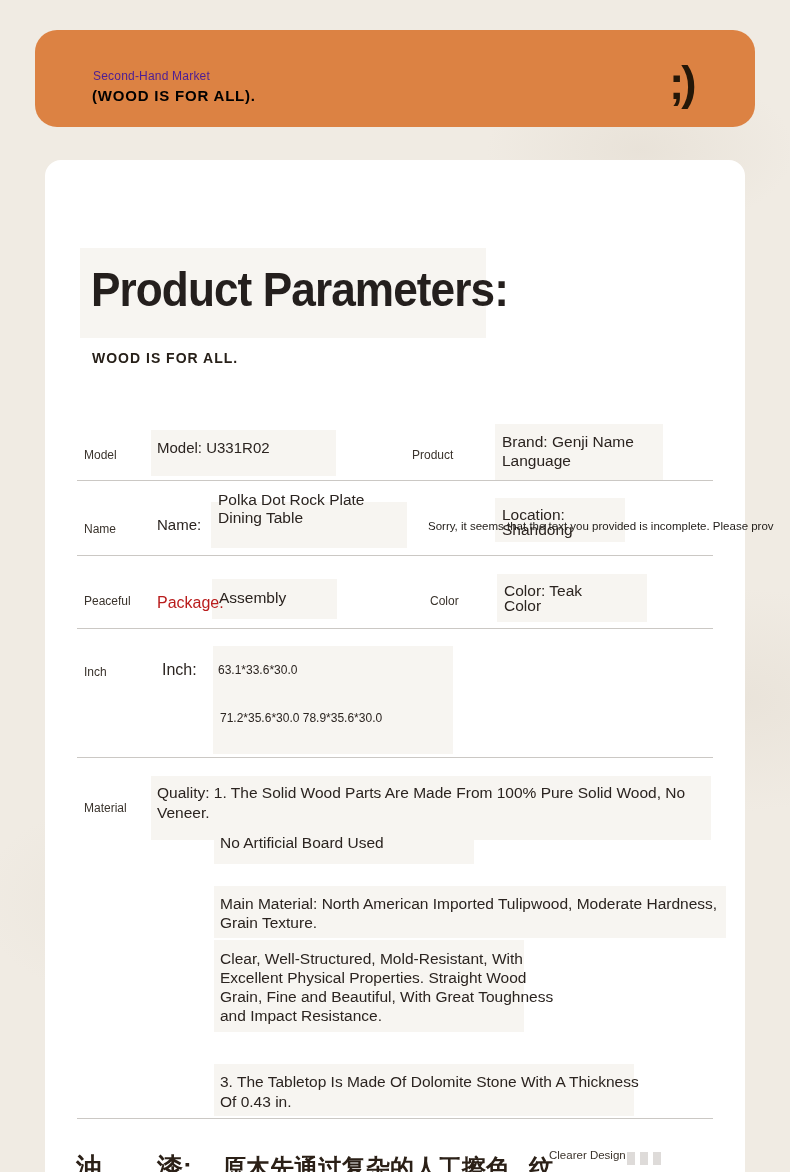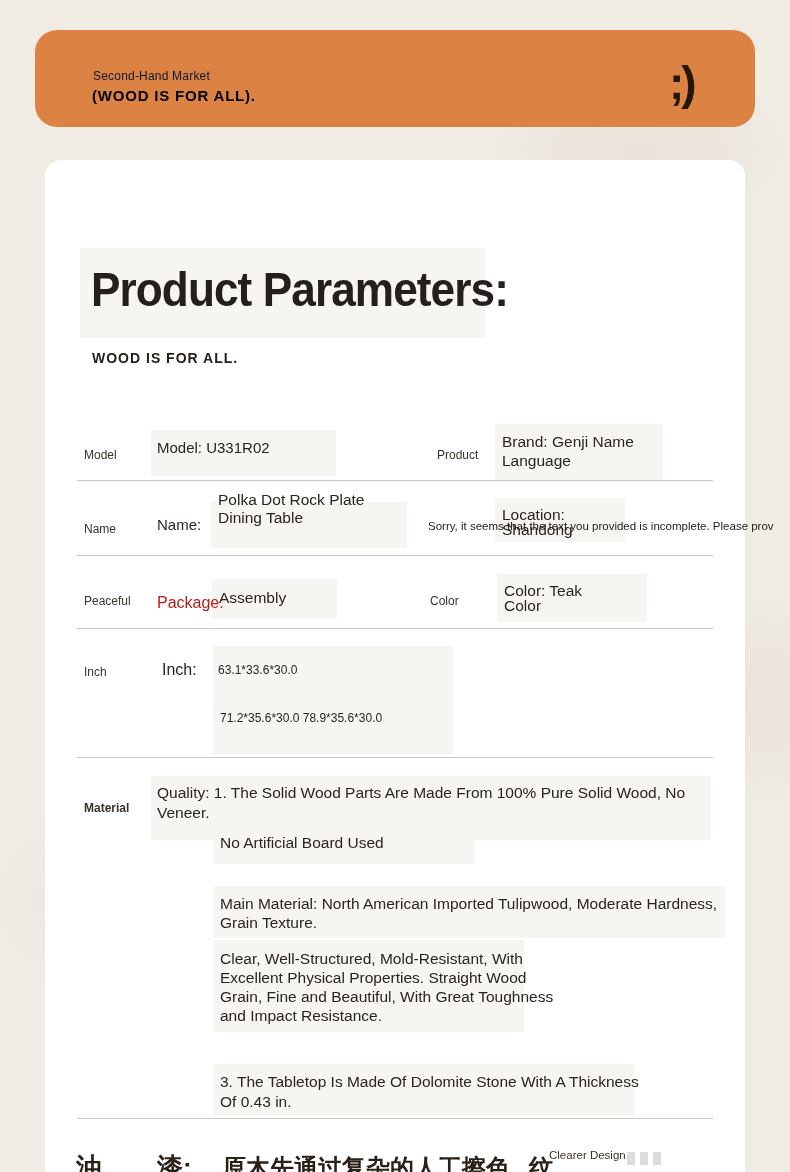--- a/index.html
+++ b/index.html
@@ -19,21 +19,21 @@
       radial-gradient(ellipse 260px 160px at 740px 700px, rgba(210,200,185,.22), transparent 70%);
   }
 
   
   .banner {
     position:absolute; left:35px; top:30px; width:720px; height:97px;
     background:#dc8243; border-radius:22px;
   }
   .banner-sub {
     position:absolute; left:58px; top:39px;
-    font-size:12px; color:#0f172a; letter-spacing:.2px;
+    font-size:12px; color:#4c1d95; letter-spacing:.2px;
   }
   .banner-title {
     position:absolute; left:57px; top:57px;
     font-size:15px; font-weight:900; color:#000000; letter-spacing:.8px;
   }
   .smiley {
     position:absolute; left:634px; top:26px;
     font-size:46px; font-weight:900; color:#241708; letter-spacing:-3px;
   }
 
@@ -102,21 +102,21 @@
     <div class="patch" style="left:169px; top:666px; width:260px; height:38px;"></div>
     <div class="patch" style="left:169px; top:726px; width:512px; height:52px;"></div>
     <div class="patch" style="left:169px; top:780px; width:310px; height:92px;"></div>
     <div class="patch" style="left:169px; top:904px; width:420px; height:52px;"></div>
 
     <h1 class="title">Product Parameters:</h1>
     <div class="tagline">WOOD IS FOR ALL.</div>
 
     <span class="lbl" style="left:39px; top:288px;">Model</span>
     <span class="key" style="left:112px; top:279px;">Model: U331R02</span>
-    <span class="lbl" style="left:392px; top:288px;">Product</span>
+    <span class="lbl" style="left:367px; top:288px;">Product</span>
     <span class="val" style="left:457px; top:272px; width:150px;">Brand: Genji Name Language</span>
     <div class="divider" style="top:320px;"></div>
 
     <span class="lbl" style="left:39px; top:362px;">Name</span>
     <span class="key" style="left:112px; top:356px;">Name:</span>
     <span class="val" style="left:173px; top:331px; width:182px; line-height:18px;">Polka Dot Rock Plate Dining Table</span>
     <span class="val tight" style="left:457px; top:347px; width:95px;">Location: Shandong</span>
     <div class="divider" style="top:395px;"></div>
 
     <span class="lbl" style="left:39px; top:434px;">Peaceful</span>
@@ -125,21 +125,21 @@
     <span class="lbl" style="left:385px; top:434px;">Color</span>
     <span class="val tight" style="left:459px; top:423px; width:100px;">Color: Teak Color</span>
     <div class="divider" style="top:468px;"></div>
 
     <span class="lbl" style="left:39px; top:505px;">Inch</span>
     <span class="val" style="left:117px; top:500px; font-size:16px;">Inch:</span>
     <span class="valsm" style="left:173px; top:503px;">63.1*33.6*30.0</span>
     <span class="valsm" style="left:175px; top:551px;">71.2*35.6*30.0 78.9*35.6*30.0</span>
     <div class="divider" style="top:597px;"></div>
 
-    <span class="lbl" style="left:39px; top:641px;font-weight:bold;">Material</span>
+    <span class="lbl" style="left:39px; top:641px;">Material</span>
     <span class="val" style="left:112px; top:623px; width:532px; line-height:20px;">Quality: 1. The Solid Wood Parts Are Made From 100% Pure Solid Wood, No Veneer.</span>
     <span class="val" style="left:175px; top:673px;">No Artificial Board Used</span>
     <span class="val" style="left:175px; top:734px; width:512px;">Main Material: North American Imported Tulipwood, Moderate Hardness, Grain Texture.</span>
     <span class="val" style="left:175px; top:789px; width:350px;">Clear, Well-Structured, Mold-Resistant, With Excellent Physical Properties. Straight Wood Grain, Fine and Beautiful, With Great Toughness and Impact Resistance.</span>
     <span class="val" style="left:175px; top:912px; width:420px; line-height:20px;">3. The Tabletop Is Made Of Dolomite Stone With A Thickness Of 0.43 in.</span>
     <div class="divider" style="top:958px;"></div>
 
     <span class="cjk" style="left:31px; top:990px; font-size:26px;">油</span>
     <span class="cjk" style="left:112px; top:990px; font-size:26px;">漆:</span>
     <span class="cjk" style="left:177px; top:992px;">原木先通过复杂的人工擦色</span>

